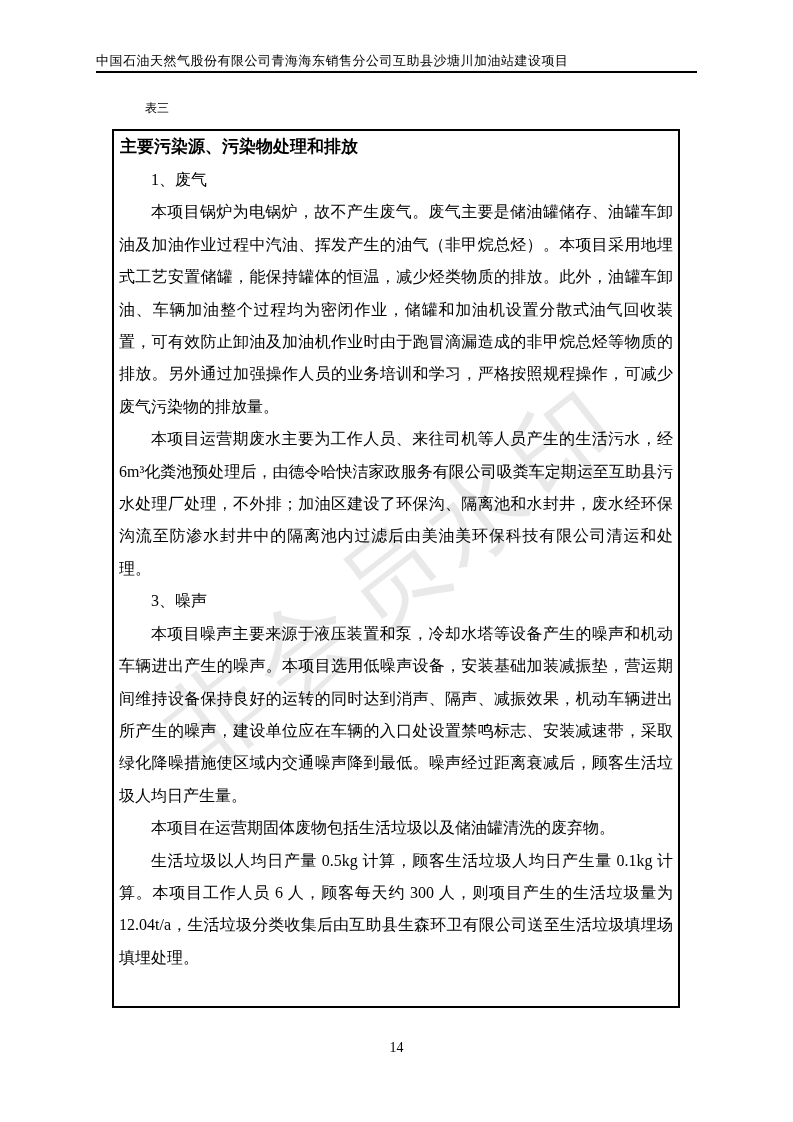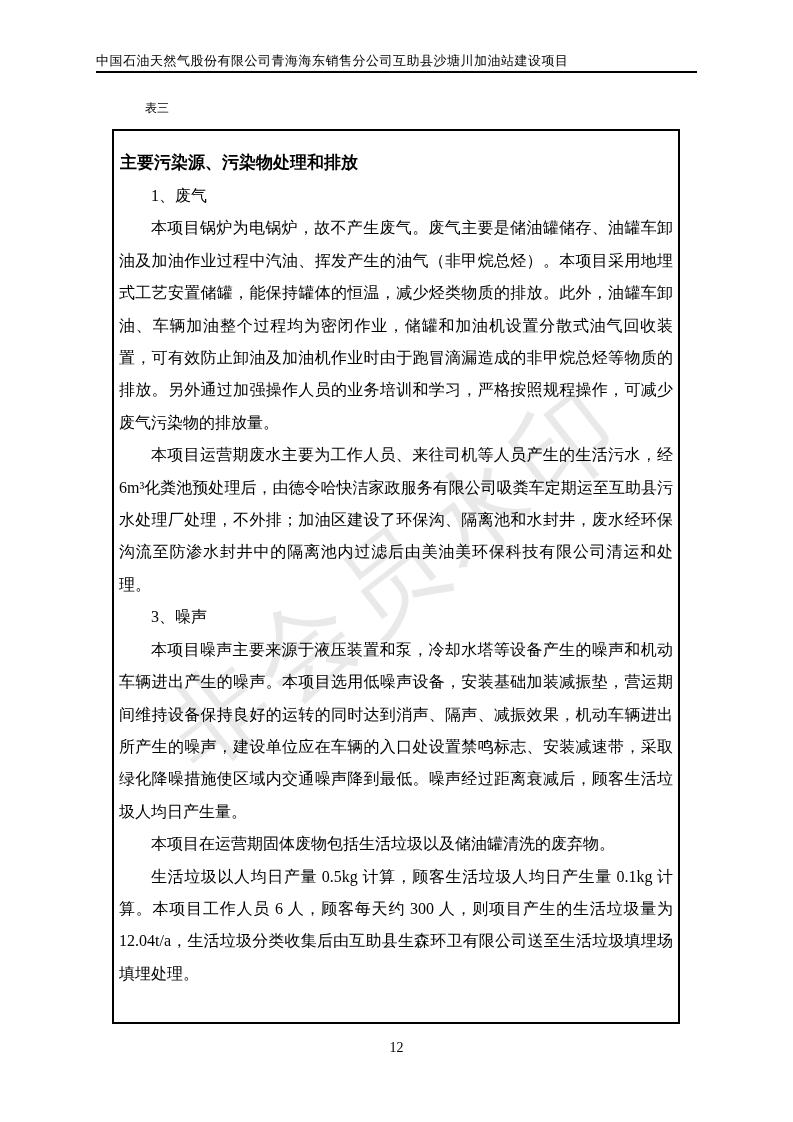--- a/index.html
+++ b/index.html
@@ -59,21 +59,21 @@
     margin-left: 28px;
   }
 
   .doc-table {
     position: absolute;
     top: 129px;
     left: 112px;
     width: 554px;      
     height: 872px;     
     border: 2px solid #000;
-    padding: 16px 5px 3px 5px;
+    padding: 0 5px 3px 5px;
     overflow: hidden;
     z-index: 1;
     background: transparent;
   }
 
   .table-title {
     font-size: 17px;
     font-weight: bold;
     line-height: 31px;
     margin: 0 0 2px 1px;
@@ -116,13 +116,13 @@
     <p>本项目锅炉为电锅炉，故不产生废气。废气主要是储油罐储存、油罐车卸油及加油作业过程中汽油、挥发产生的油气（非甲烷总烃）。本项目采用地埋式工艺安置储罐，能保持罐体的恒温，减少烃类物质的排放。此外，油罐车卸油、车辆加油整个过程均为密闭作业，储罐和加油机设置分散式油气回收装置，可有效防止卸油及加油机作业时由于跑冒滴漏造成的非甲烷总烃等物质的排放。另外通过加强操作人员的业务培训和学习，严格按照规程操作，可减少废气污染物的排放量。</p>
     <p>本项目运营期废水主要为工作人员、来往司机等人员产生的生活污水，经6m³化粪池预处理后，由德令哈快洁家政服务有限公司吸粪车定期运至互助县污水处理厂处理，不外排；加油区建设了环保沟、隔离池和水封井，废水经环保沟流至防渗水封井中的隔离池内过滤后由美油美环保科技有限公司清运和处理。</p>
     <p>3、噪声</p>
     <p>本项目噪声主要来源于液压装置和泵，冷却水塔等设备产生的噪声和机动车辆进出产生的噪声。本项目选用低噪声设备，安装基础加装减振垫，营运期间维持设备保持良好的运转的同时达到消声、隔声、减振效果，机动车辆进出所产生的噪声，建设单位应在车辆的入口处设置禁鸣标志、安装减速带，采取绿化降噪措施使区域内交通噪声降到最低。噪声经过距离衰减后，顾客生活垃圾人均日产生量。</p>
     <p>本项目在运营期固体废物包括生活垃圾以及储油罐清洗的废弃物。</p>
     <p>生活垃圾以人均日产量 0.5kg 计算，顾客生活垃圾人均日产生量 0.1kg 计算。本项目工作人员 6 人，顾客每天约 300 人，则项目产生的生活垃圾量为 12.04t/a，生活垃圾分类收集后由互助县生森环卫有限公司送至生活垃圾填埋场填埋处理。</p>
 
   </div>
 </div>
 
-<div class="page-number">12</div>
+<div class="page-number">14</div>
 
 </body></html>

